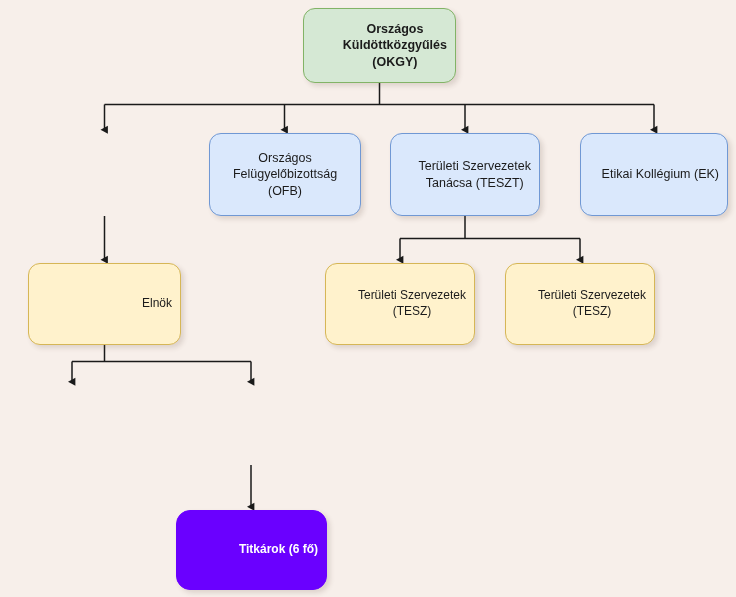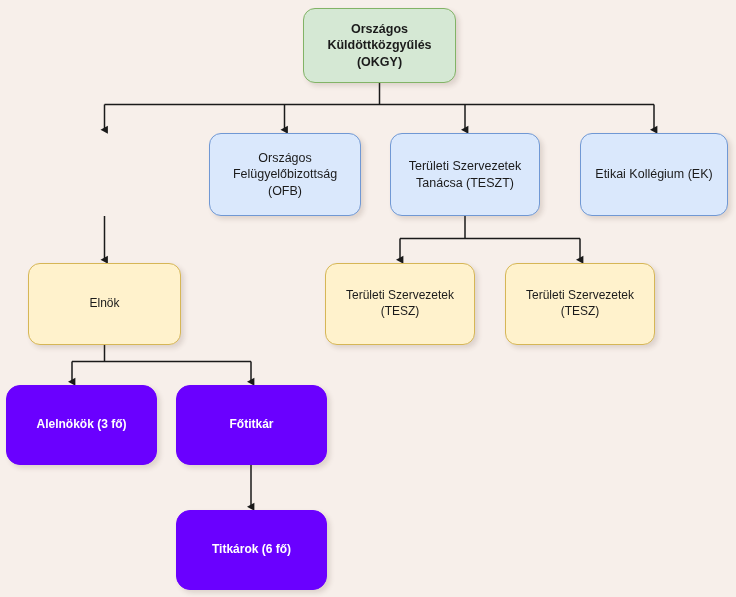--- a/index.html
+++ b/index.html
@@ -25,21 +25,21 @@
     width: 736px;
     height: 597px;
     pointer-events: none;
   }
   .node {
     position: absolute;
     box-sizing: border-box;
     border-radius: 12px;
     display: flex;
     align-items: center;
-    justify-content: center;
+    justify-content: flex-end;
     text-align: center;
     line-height: 1.32;
     box-shadow: 3px 3px 5px rgba(90, 60, 50, 0.16);
     padding: 4px 8px;
   }
   .node .node-label {
     display: block;
     white-space: pre-line;
   }
   .node-green {
@@ -136,25 +136,19 @@
   <div class="node node-yellow" style="left:325px; top:263px; width:150px; height:82px;">
     <span class="node-label">Területi Szervezetek
 (TESZ)</span>
   </div>
 
   <div class="node node-yellow" style="left:505px; top:263px; width:150px; height:82px;">
     <span class="node-label">Területi Szervezetek
 (TESZ)</span>
   </div>
 
-  <div class="node node-purple" style="left:6px; top:385px; width:151px; height:80px;">
-    <span class="node-label">Alelnökök (3 fő)</span>
-  </div>
 
-  <div class="node node-purple" style="left:176px; top:385px; width:151px; height:80px;">
-    <span class="node-label">Főtitkár</span>
-  </div>
 
   <div class="node node-purple" style="left:176px; top:510px; width:151px; height:80px;">
     <span class="node-label">Titkárok (6 fő)</span>
   </div>
 
 </div>
 
 </body></html>

